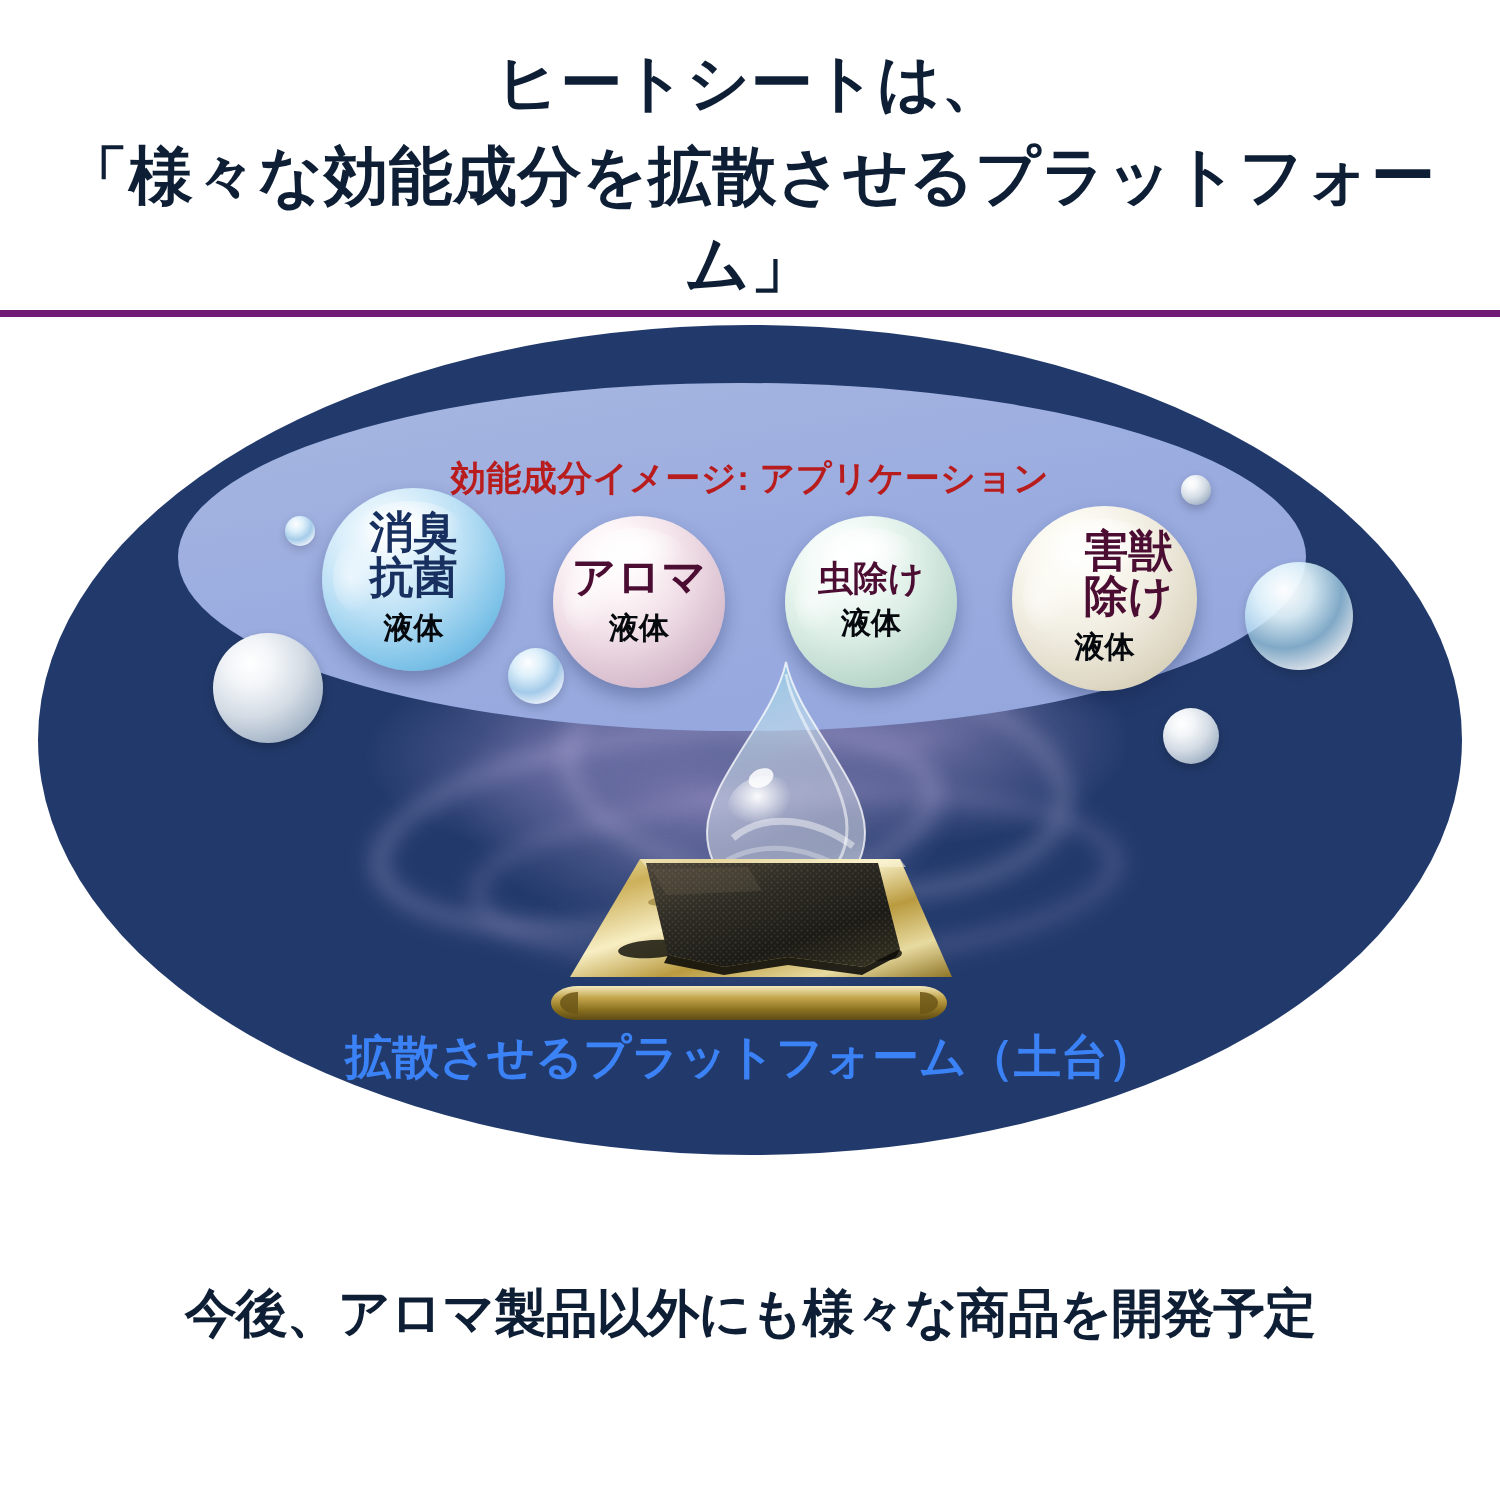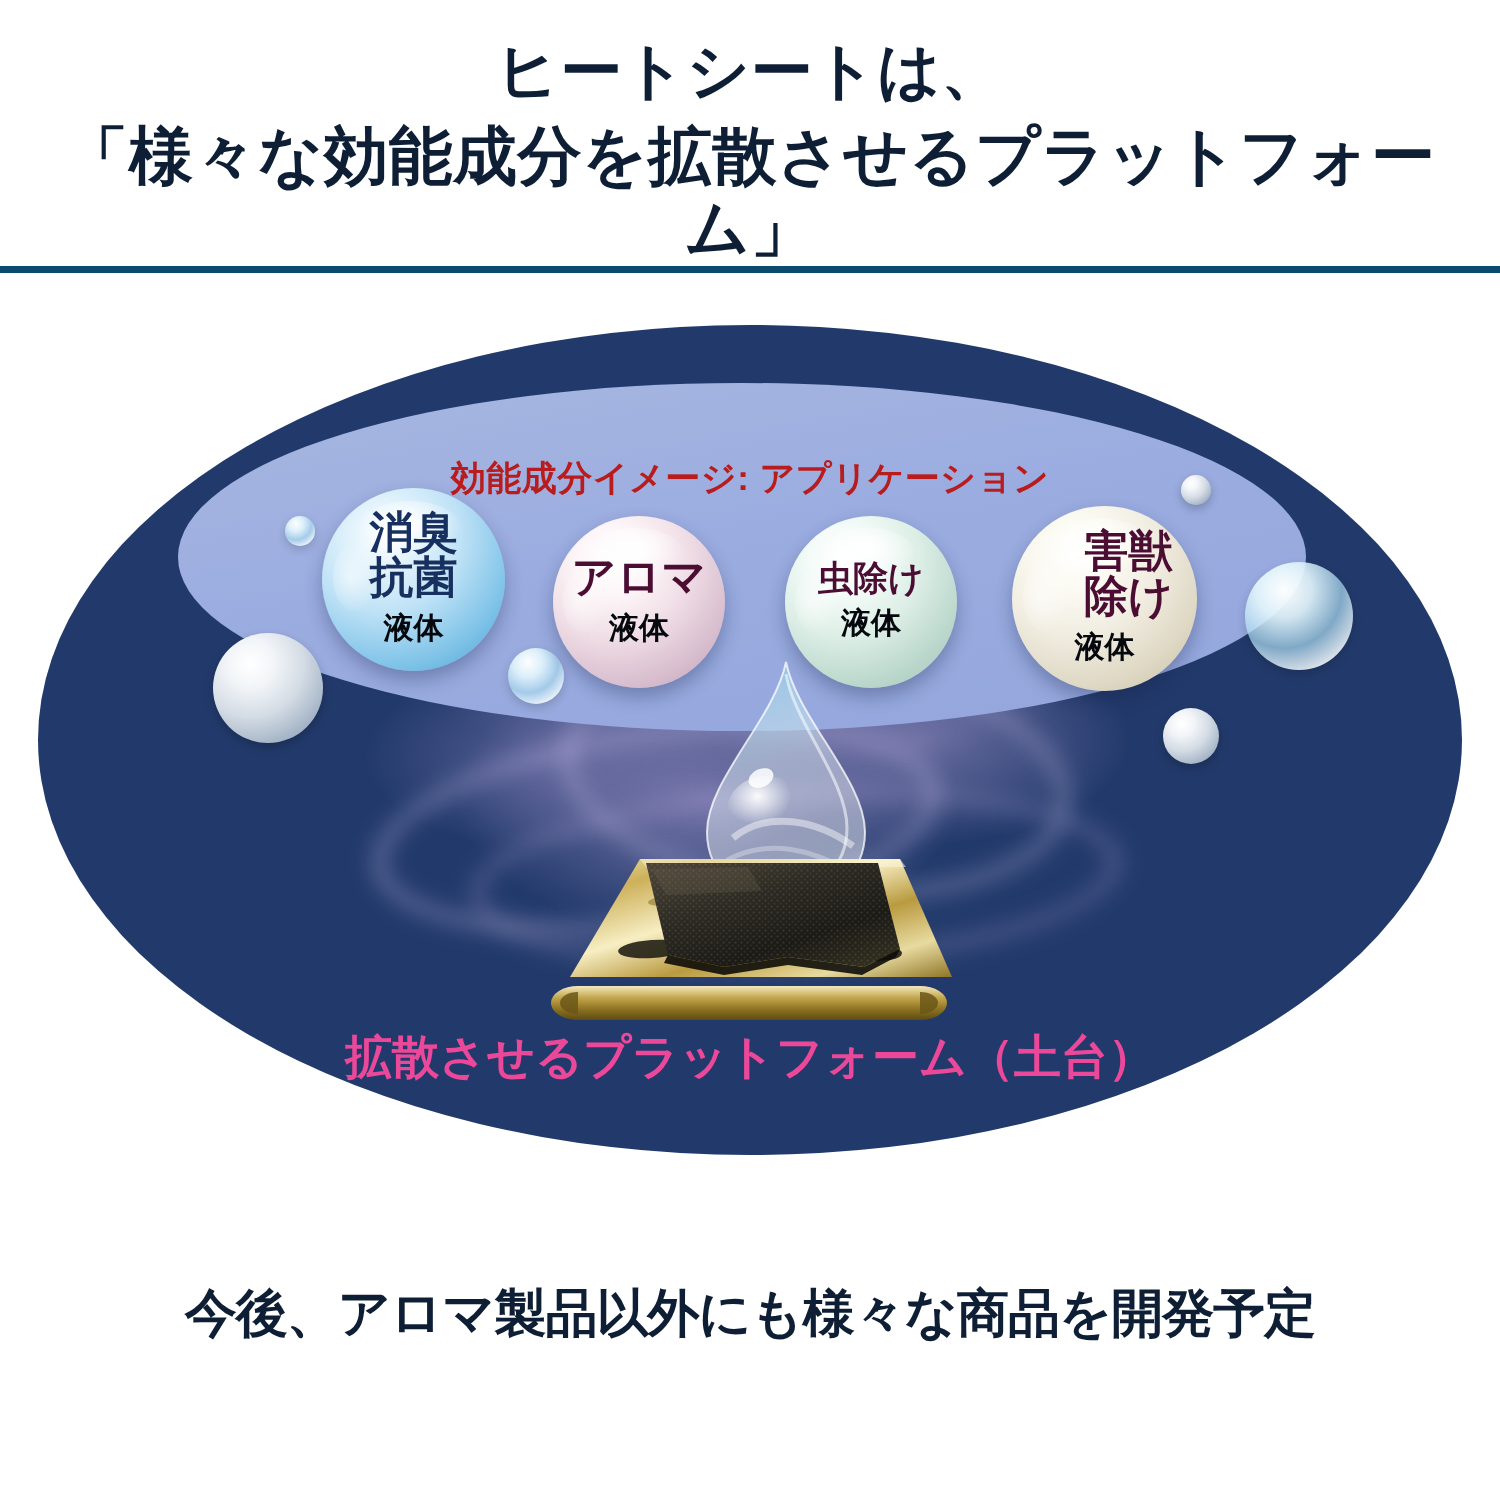--- a/index.html
+++ b/index.html
@@ -2,28 +2,28 @@
 <html><head>
 <meta charset="utf-8">
 <style>
   html,body{margin:0;padding:0;background:#ffffff;}
   body{width:1500px;height:1500px;overflow:hidden;
        font-family:"Liberation Sans","DejaVu Sans",sans-serif;}
   #stage{position:relative;width:1500px;height:1500px;background:#fff;}
 
   
   .headline{
-    position:absolute;left:0;right:0;top:28px;text-align:center;
+    position:absolute;left:0;right:0;top:40px;text-align:center;
     color:#0d1e35;font-weight:bold;letter-spacing:0.5px;
     text-shadow:2px 2px 0 rgba(255,255,255,.95);
   }
   .headline .l1{font-size:62px;line-height:86px;}
   .headline .l2{
-    font-size:64px;line-height:72px;display:inline-block;
-    border-bottom:7px solid #0c4a6e;padding-bottom:2px;margin-top:6px;
+    font-size:64px;line-height:88px;display:inline-block;
+    border-bottom:7px solid #701a75;padding-bottom:2px;margin-top:6px;
   }
 
   
   .footline{
     position:absolute;left:0;right:0;top:1268px;text-align:center;
     color:#0d1e35;font-weight:bold;font-size:52px;line-height:90px;
     letter-spacing:-1px;
     text-shadow:2px 2px 0 rgba(255,255,255,.9);
   }
 
@@ -130,21 +130,21 @@
   }
   .droplet svg{display:block;}
 
   
   .product{position:absolute;left:548px;top:845px;width:420px;height:185px;}
   .product svg{display:block;}
 
   
   .platform-caption{
     position:absolute;left:0;right:0;top:1026px;text-align:center;
-    color:#ec4899;font-weight:bold;font-size:47px;letter-spacing:0px;font-family:Liberation Mono, monospace;
+    color:#3b82f6;font-weight:bold;font-size:47px;letter-spacing:0px;font-family:Liberation Mono, monospace;
   }
 </style>
 </head>
 <body>
 
 <div id="stage">
 
   <div class="headline">
     <div class="l1">ヒートシートは、</div>
     <div class="l2">「様々な効能成分を拡散させるプラットフォーム」</div>

